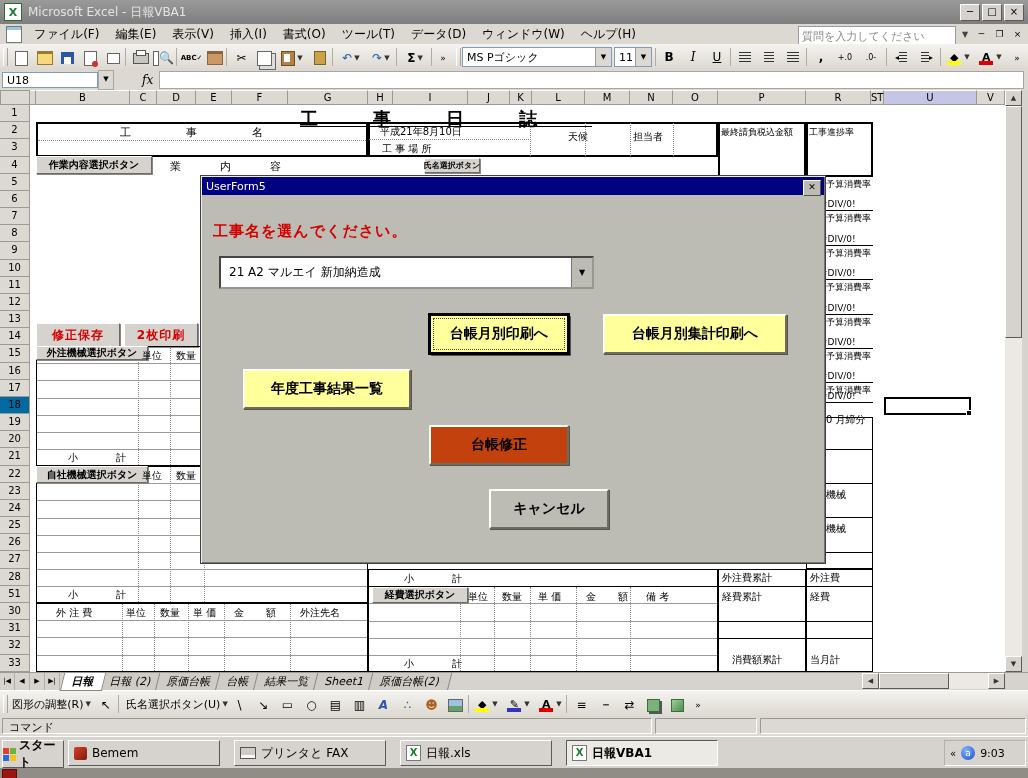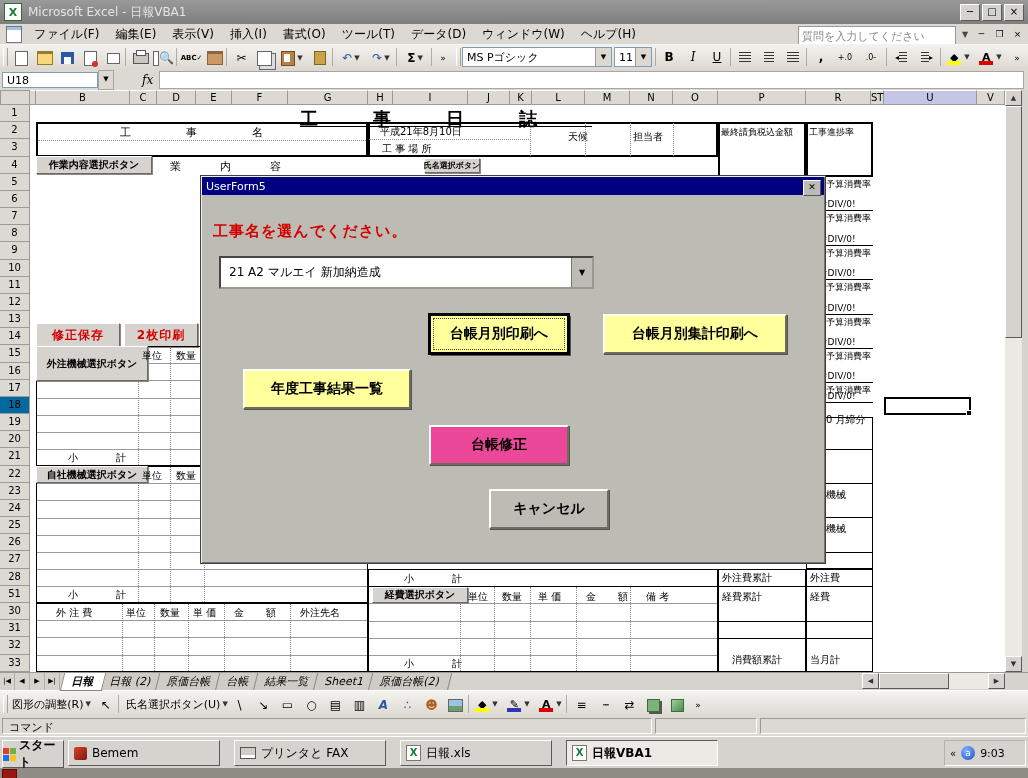--- a/index.html
+++ b/index.html
@@ -407,21 +407,21 @@
   <div class="s" style="left:826px;top:413px;">0 月締分</div>
   <div class="hline" style="left:806px;top:417px;width:67px;"></div>
 
   <div class="cellbtn redbtn" style="left: 36px; top: 323px; width: 84px; height: 24px; color: rgb(212, 0, 0);">修正保存</div>
   <div class="cellbtn redbtn" style="left: 124px; top: 323px; width: 74px; height: 24px; color: rgb(212, 0, 0);">2枚印刷</div>
 
   <div class="box rowlines" style="left:36px;top:346px;width:332px;height:120px;border-width:1px;"></div>
   <div class="vdot" style="left:138px;top:347px;height:118px;"></div>
   <div class="vdot" style="left:170px;top:347px;height:118px;"></div>
   <div class="vdot" style="left:204px;top:347px;height:118px;"></div>
-  <div class="cellbtn" style="left:36px;top:346px;width:112px;height:35px;">外注機械選択ボタン</div>
+  <div class="cellbtn" style="left:36px;top:346px;width:112px;height:14px;">外注機械選択ボタン</div>
   <div class="s" style="left:142px;top:349px;">単位</div>
   <div class="s" style="left:176px;top:349px;">数量</div>
   <div class="s" style="left:68px;top:451px;letter-spacing:14px;">小　計</div>
 
   <div class="box rowlines" style="left:36px;top:466px;width:332px;height:137px;border-width:1px;"></div>
   <div class="vdot" style="left:138px;top:467px;height:135px;"></div>
   <div class="vdot" style="left:170px;top:467px;height:135px;"></div>
   <div class="vdot" style="left:204px;top:467px;height:135px;"></div>
   <div class="cellbtn" style="left:36px;top:466px;width:112px;height:17px;">自社機械選択ボタン</div>
   <div class="s" style="left:142px;top:469px;">単位</div>
@@ -608,17 +608,17 @@
       <span class="dclose">✕</span>
     </div>
     <div class="prompt" style="color: rgb(212, 0, 0);">工事名を選んでください。</div>
     <div class="dcombo">
       <span class="val">21 A2 マルエイ 新加納造成</span>
       <span class="btn">▼</span>
     </div>
     <div class="vbtn" style="left: 402px; top: 138px; width: 184px; background: rgb(255, 255, 156);">台帳月別集計印刷へ</div>
     <div class="vbtn focus" style="left: 228px; top: 138px; width: 140px; background: rgb(255, 255, 156);">台帳月別印刷へ</div>
     <div class="vbtn" style="left: 42px; top: 193px; width: 168px; background: rgb(255, 255, 156);">年度工事結果一覧</div>
-    <div class="vbtn" style="left: 228px; top: 249px; width: 140px; background: #ec4899;">台帳修正</div>
+    <div class="vbtn" style="left: 228px; top: 249px; width: 140px; background: #c2410c;">台帳修正</div>
     <div class="vbtn gray" style="left:288px;top:313px;width:120px;">キャンセル</div>
   </div>
 
 </div>
 
 </body></html>

